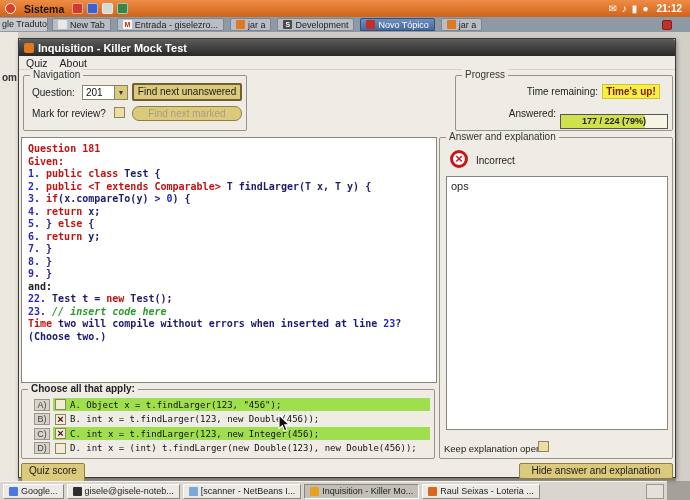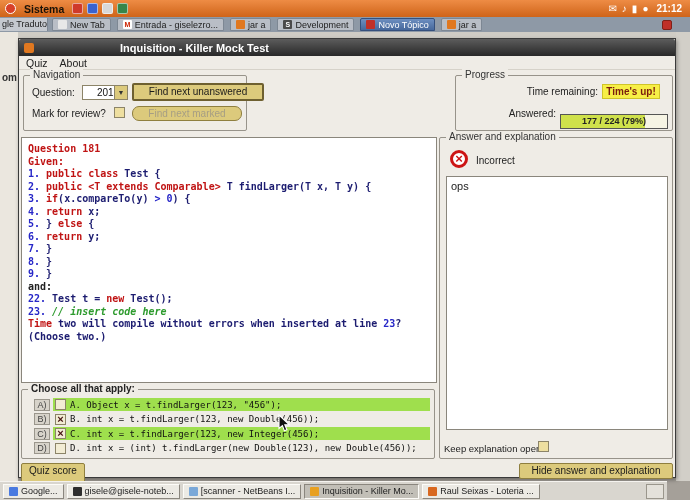--- a/index.html
+++ b/index.html
@@ -35,41 +35,41 @@
   .left-strip { position:absolute; left:0; top:32px; width:18px; height:449px; background:#ebe7df; }
   .right-strip { position:absolute; left:676px; top:32px; width:14px; height:449px; background:#d2cfc8; }
   .frag-om { position:absolute; left:2px; top:40px; font-size:10px; font-weight:bold; color:#333; }
 
   
   .app-window { position:absolute; left:18px; top:38px; width:658px; height:440px;
     background:#efece6; border:1px solid #3a3a3a; box-shadow:1px 2px 4px rgba(0,0,0,.35); }
   .titlebar { position:absolute; left:0; top:0; right:0; height:17px;
     background:linear-gradient(#5c5c5c,#282828); display:flex; align-items:center; border-radius:2px 2px 0 0; }
   .title-icon { width:10px; height:10px; background:#e07820; border-radius:2px; margin:0 4px 0 5px; }
-  .title-text { font-size:11px; font-weight:bold; color:#fff; margin-left:82px; white-space:nowrap; }
+  .title-text { font-size:11px; font-weight:bold; color:#fff; white-space:nowrap; }
   .menubar { position:absolute; left:0; top:17px; right:0; height:14px; background:#efece6;
     border-bottom:1px solid #d6d2c9; display:flex; align-items:center; gap:12px; padding-left:7px; }
   .menu-item { font-size:10.5px; color:#222; }
 
   
   .groupbox { position:absolute; border:1px solid #97938a; border-radius:2px; }
   .legend { position:absolute; top:-7px; left:6px; background:#efece6; padding:0 3px; font-size:10px; color:#333; white-space:nowrap; }
   .legend.bold { font-weight:bold; color:#222; }
 
   .lbl { position:absolute; font-size:10px; color:#222; white-space:nowrap; }
 
   
   .btn { position:absolute; background:#dcca7c; border:1px solid #8f7f3f; border-radius:2px;
     font-size:10px; color:#1a1a1a; text-align:center; overflow:hidden; white-space:nowrap; }
   .btn.default { border:2px solid #6e6030; }
   .btn.disabled { color:#a69e84; }
   .cb { display:inline-block; width:11px; height:11px; background:#eedfa0; border:1px solid #8c8468;
     font-size:11px; line-height:9px; text-align:center; color:#431010; font-weight:bold; }
   .combo { position:absolute; display:flex; width:46px; height:15px; border:1px solid #8c8468; background:#fff; }
-  .combo-value { flex:1; font-size:10px; line-height:13px; padding-left:14px; color:#111; }
+  .combo-value { flex:1; font-size:10px; line-height:13px; padding-left:3px; color:#111; }
   .combo-arrow { width:13px; background:#dcca7c; border-left:1px solid #8c8468; font-size:7px;
     line-height:13px; text-align:center; color:#333; }
   .badge-time { position:absolute; background:#f7ef46; border:1px solid #cfc428; font-size:10px; font-weight:bold;
     color:#7a1c0e; text-align:center; }
   .pbar { position:absolute; border:1px solid #555; background:#f6f4e4;margin-top:8px; }
   .pbar-fill { position:absolute; left:0; top:0; bottom:0; background:#cfe14b; }
   .pbar-text { position:absolute; left:0; right:0; top:0; bottom:0; text-align:center;
     font-size:9px; font-weight:bold; line-height:12px; color:#222; }
 
   
@@ -191,21 +191,21 @@
         <span class="menu-item">About</span>
       </div>
 
     <div class="groupbox" style="left:4px; top:36px; width:224px; height:56px;">
       <span class="legend">Navigation</span>
       <span class="lbl" style="left:8px; top:11px;">Question:</span>
       <span class="combo" style="left:58px; top:9px;">
         <span class="combo-value">201</span>
         <span class="combo-arrow">▼</span>
       </span>
-      <span class="btn default" style="left:108px; top:7px; width:132px; height:18px; line-height:13px;">Find next unanswered</span>
+      <span class="btn default" style="left:108px; top:7px; width:110px; height:18px; line-height:13px;">Find next unanswered</span>
       <span class="lbl" style="left:8px; top:32px;">Mark for review?</span>
       <span class="cb" style="position:absolute; left:90px; top:31px;"></span>
       <span class="btn disabled" style="left:108px; top:30px; width:110px; height:15px; line-height:13px;border-radius:7px;">Find next marked</span>
     </div>
 
     <div class="groupbox" style="left:436px; top:36px; width:218px; height:56px;">
       <span class="legend">Progress</span>
       <span class="lbl" style="left:8px; top:10px; width:134px; text-align:right;">Time remaining:</span>
       <span class="badge-time" style="left:146px; top:8px; width:58px; height:15px; line-height:13px;">Time's up!</span>
       <span class="lbl" style="left:8px; top:32px; width:92px; text-align:right;">Answered:</span>

